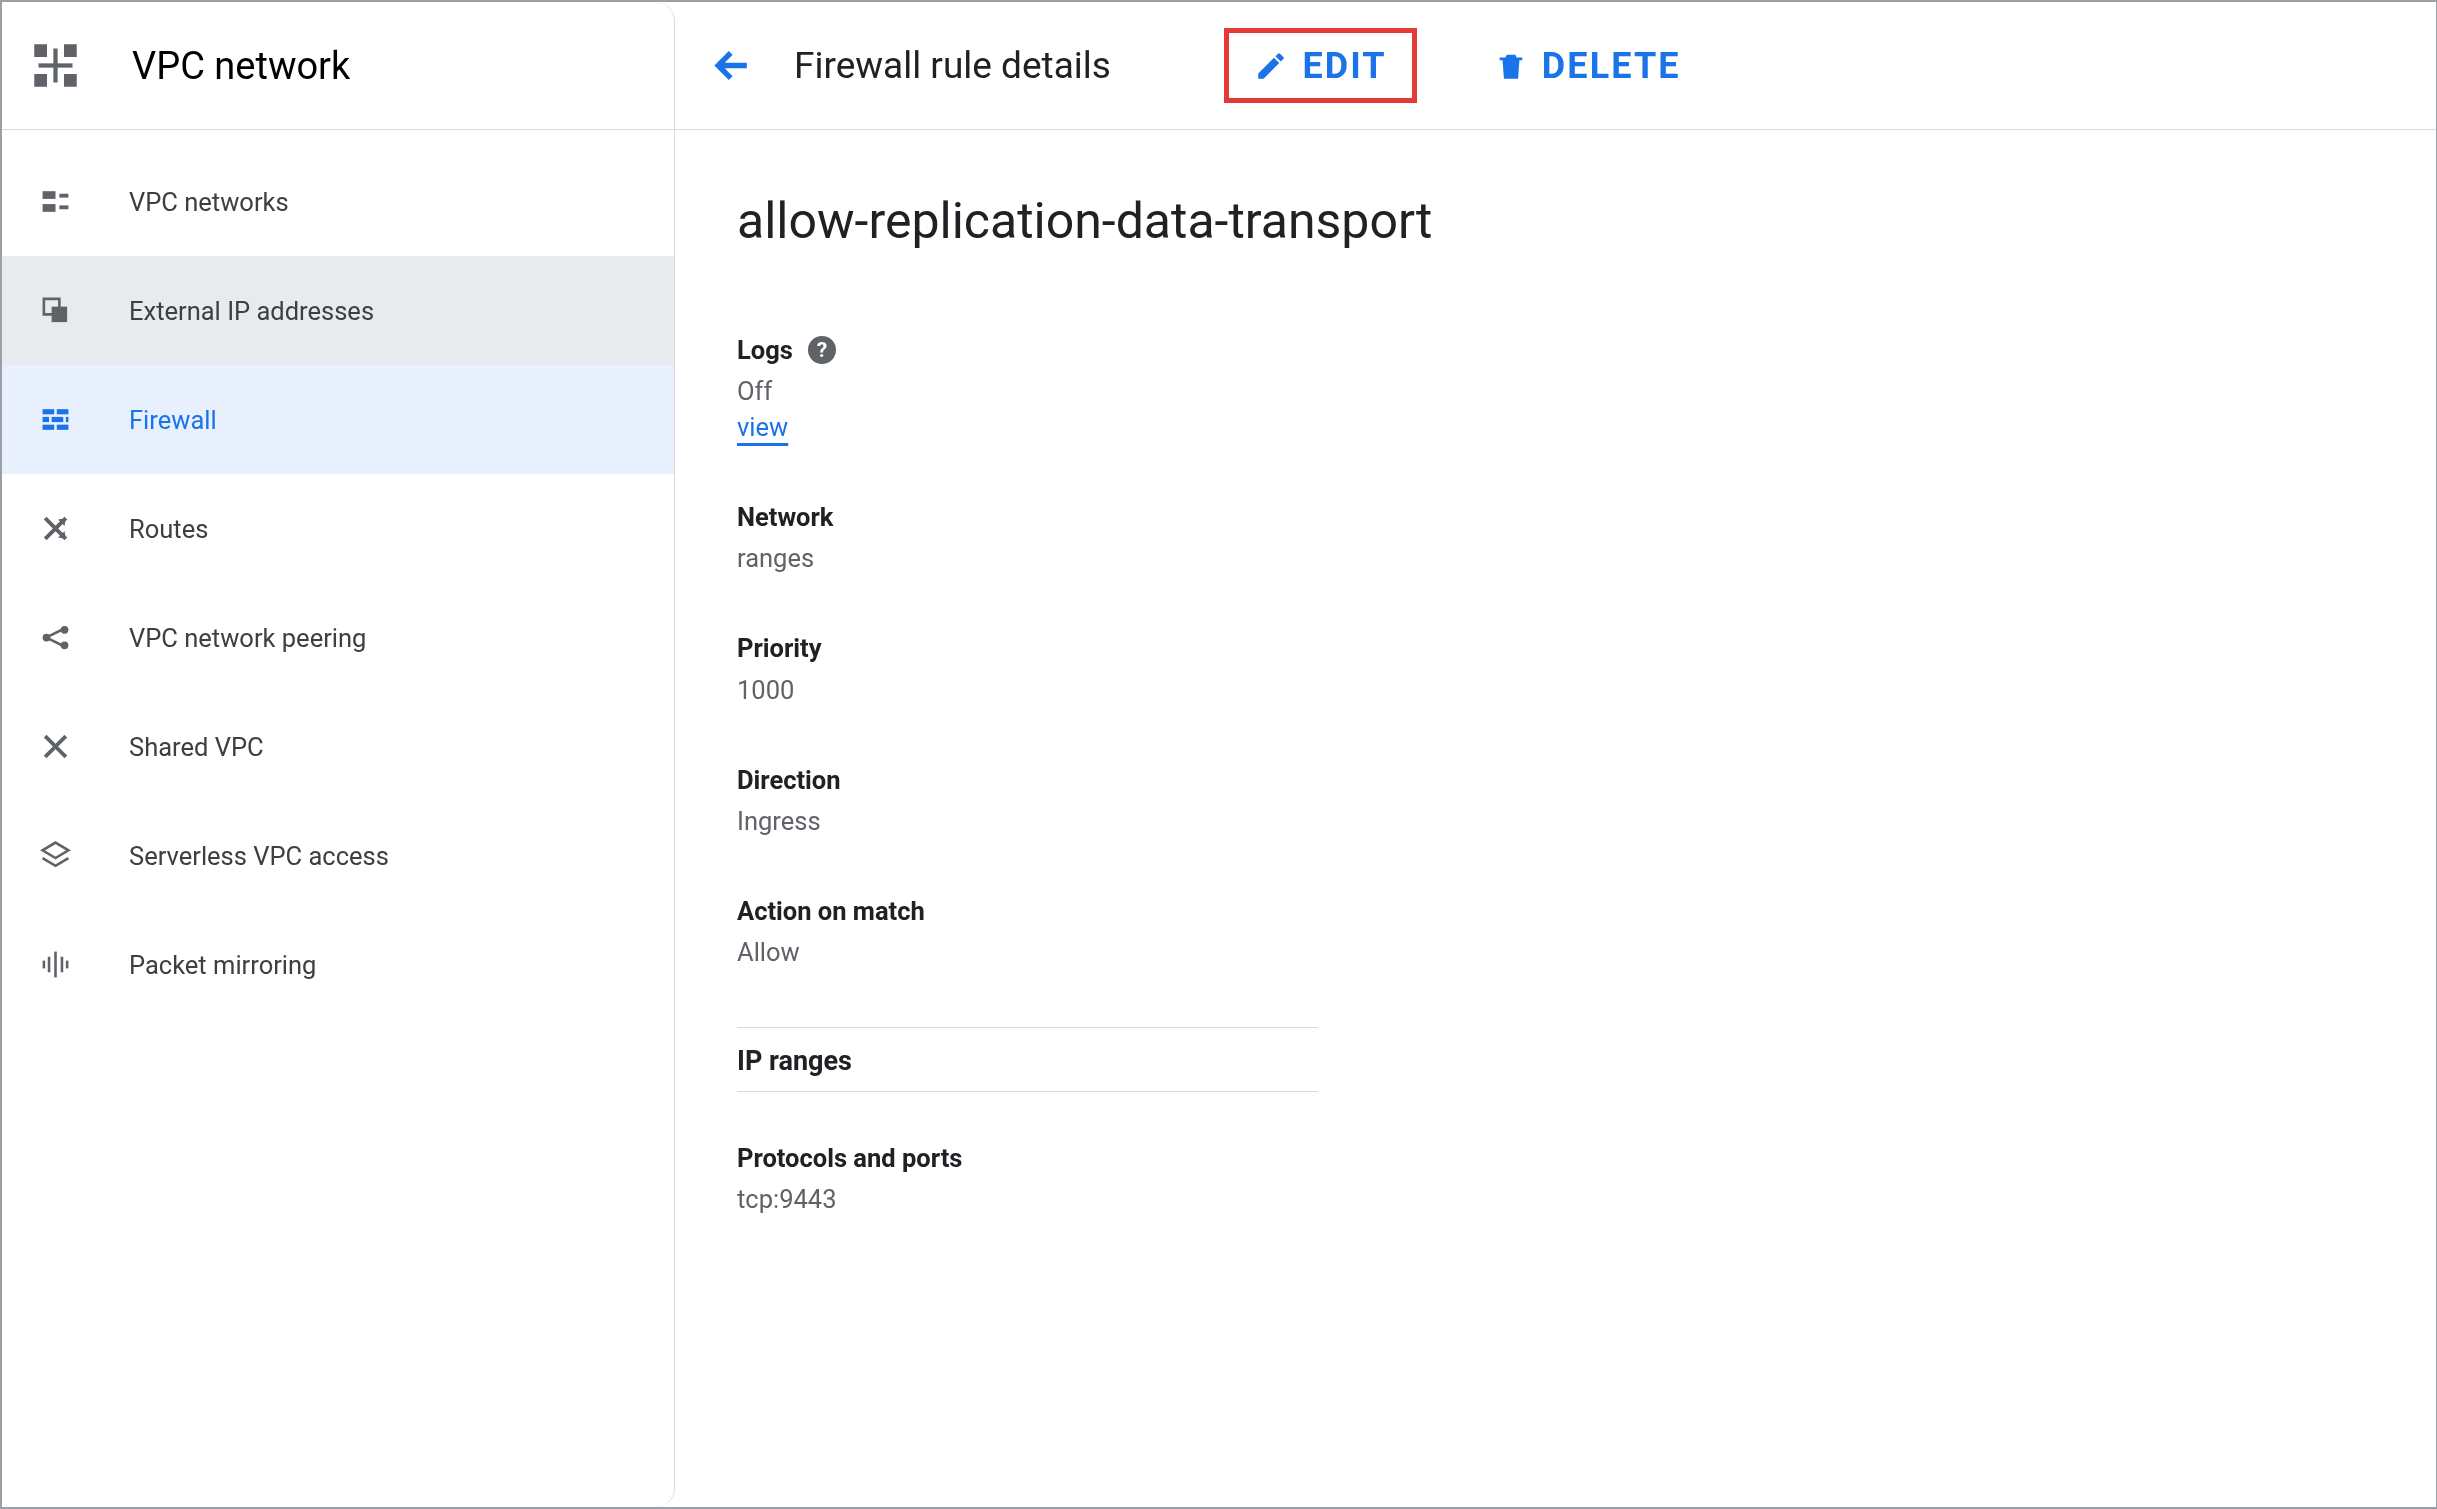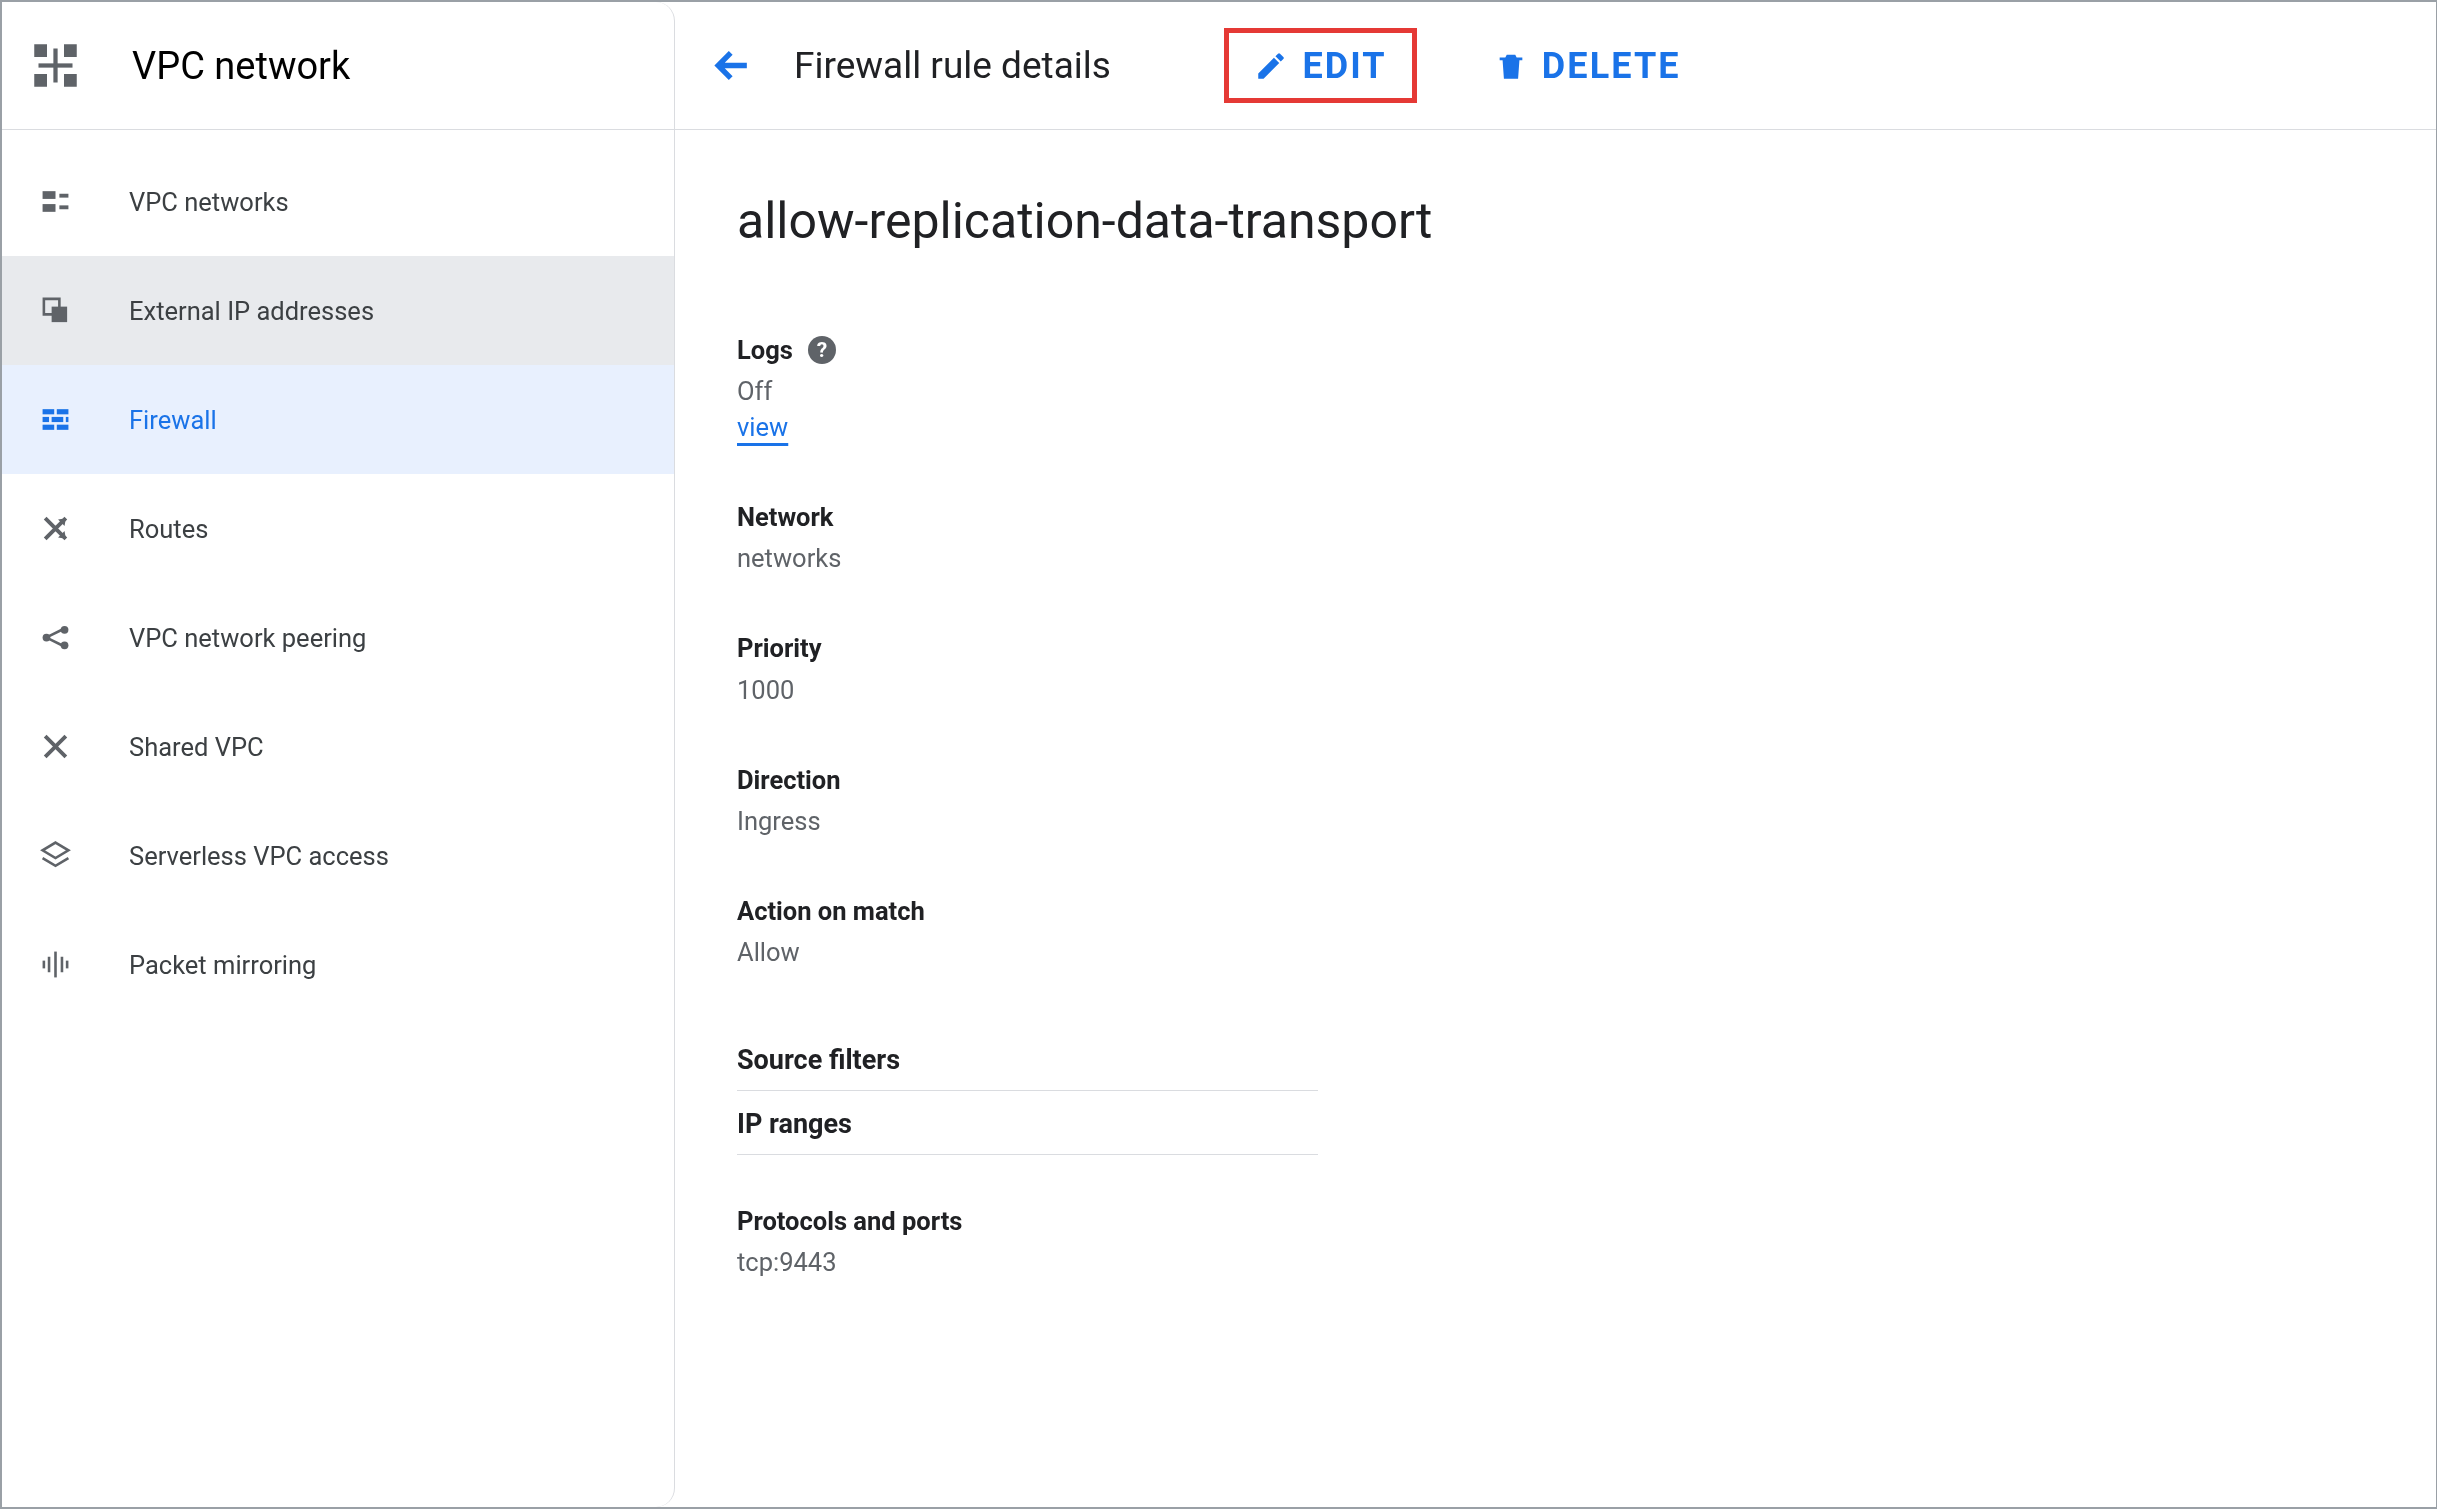--- a/index.html
+++ b/index.html
@@ -332,40 +332,39 @@
         <div class="section-label">
           <span>Logs</span>
           <span class="help-icon">?</span>
         </div>
         <div class="section-value">Off</div>
         <span class="link">view</span>
       </div>
 
       <div class="section">
         <div class="section-label">Network</div>
-        <div class="section-value">networks</div>
+        <div class="section-value">ranges</div>
       </div>
 
       <div class="section">
         <div class="section-label">Priority</div>
         <div class="section-value">1000</div>
       </div>
 
       <div class="section">
         <div class="section-label">Direction</div>
         <div class="section-value">Ingress</div>
       </div>
 
       <div class="section">
         <div class="section-label">Action on match</div>
         <div class="section-value">Allow</div>
       </div>
 
       <div style="margin-bottom:51px;">
-        <div class="subheader" style="border-top:none;">Source filters</div>
         <div class="subheader">IP ranges</div>
       </div>
 
       <div class="section">
         <div class="section-label">Protocols and ports</div>
         <div class="section-value">tcp:9443</div>
       </div>
     </div>
   </main>
 

